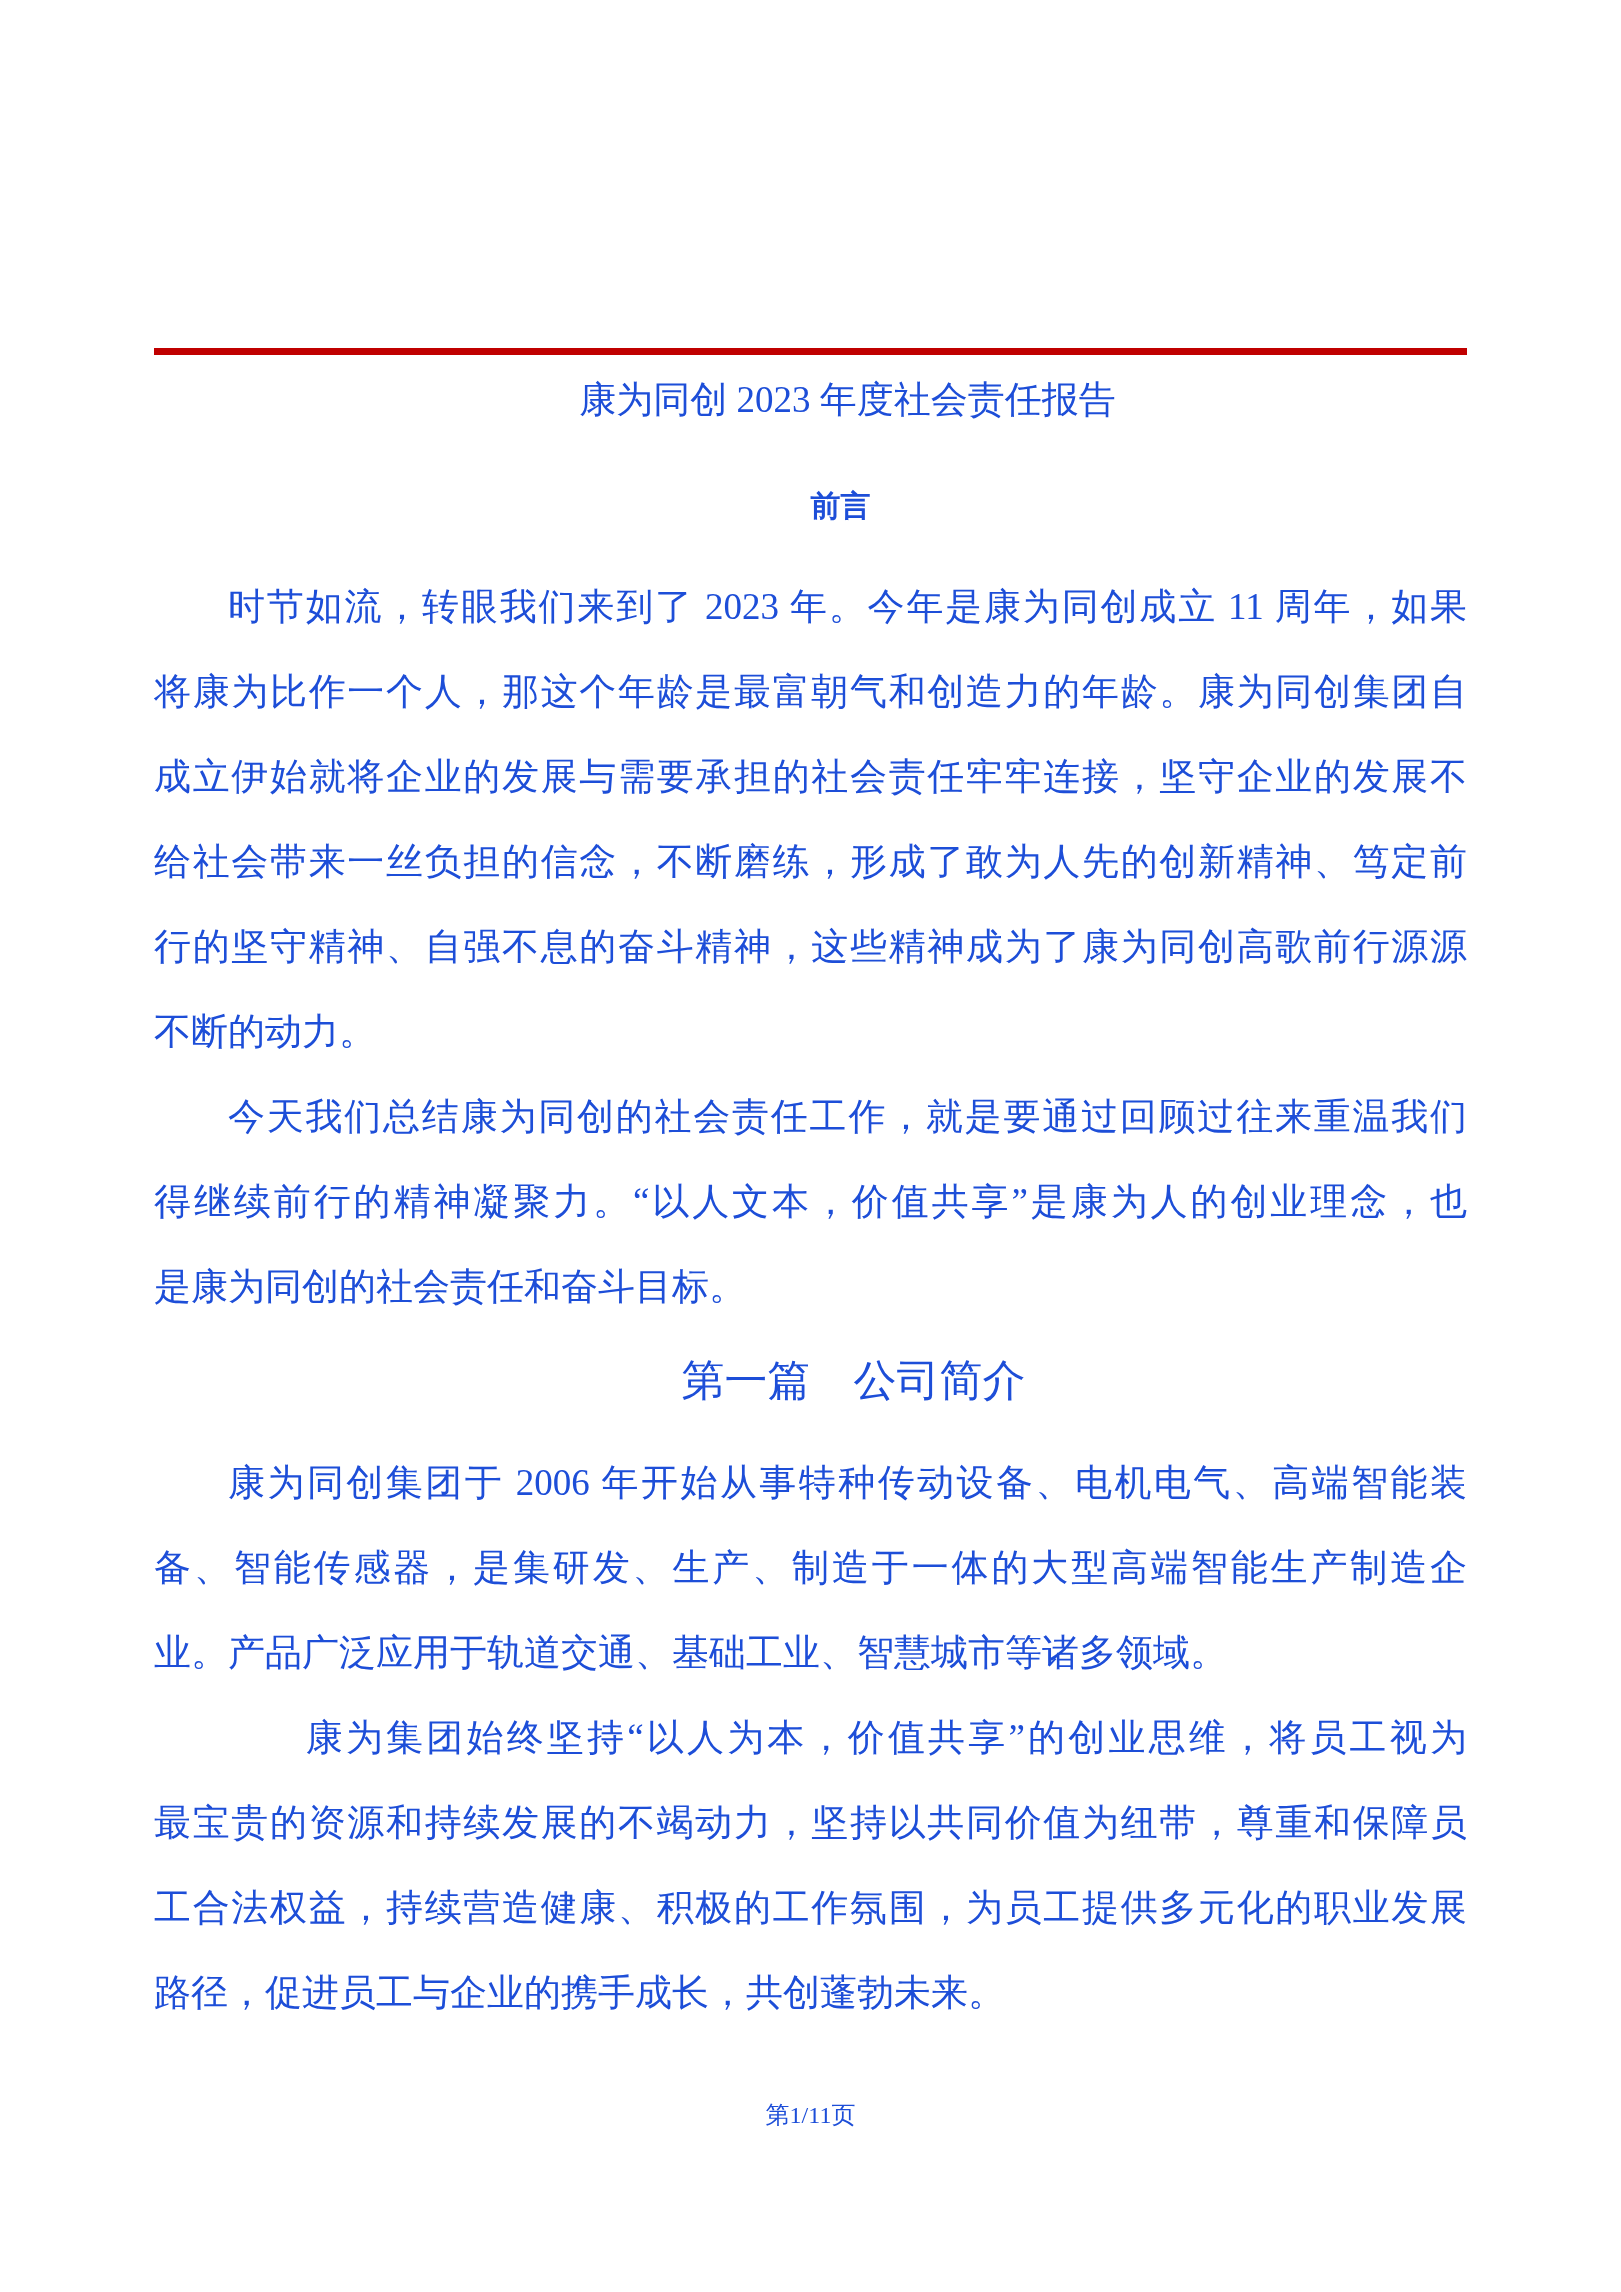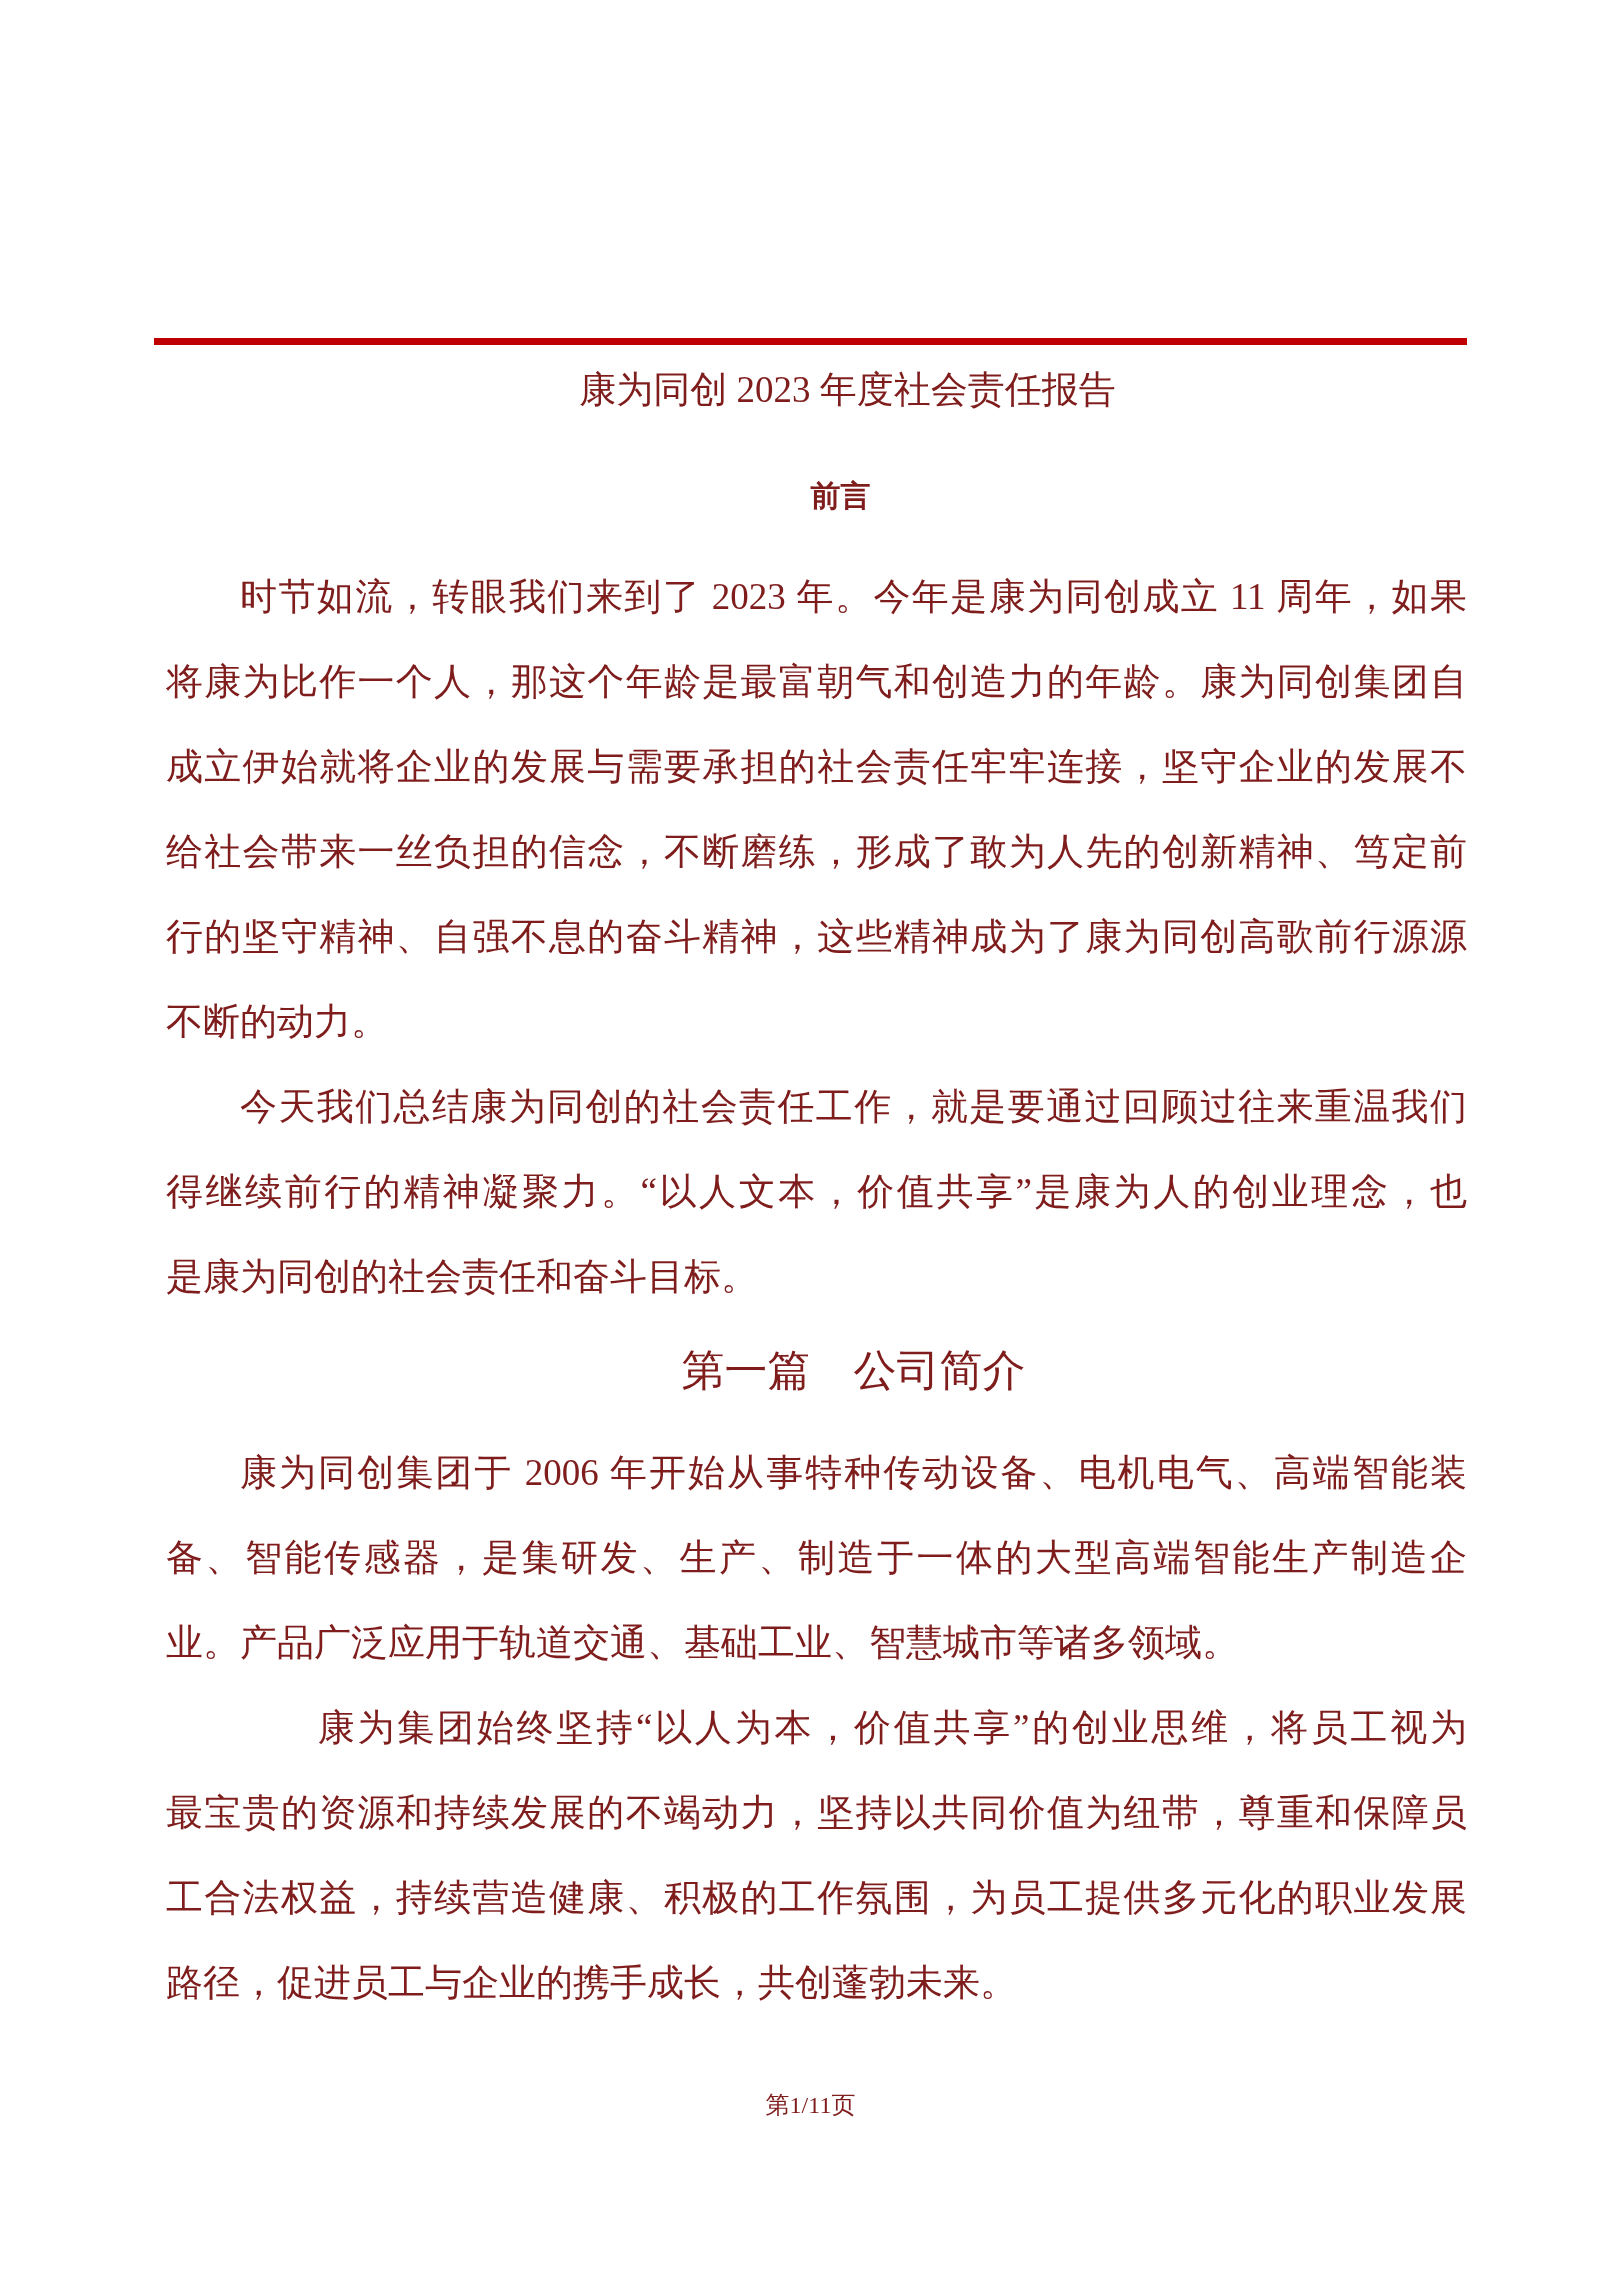--- a/index.html
+++ b/index.html
@@ -7,23 +7,23 @@
     padding: 0;
     background: #ffffff;
   }
   .page {
     position: relative;
     width: 1621px;
     height: 2293px;
     margin: 0 auto;
     background: #ffffff;
     box-sizing: border-box;
-    padding: 0 154px;
+    padding: 10px 154px;
     font-family: "Liberation Serif", "DejaVu Serif", serif;
-    color: #7f1d1d;
+    color: #1d4ed8;
     overflow: hidden;
   }
   .header-rule {
     height: 338px;
     border-bottom: 7.8px solid #c00000;
   }
   .doc-title {
     margin-top: 21.6px;
     font-size: 37px;
     line-height: 45px;
@@ -54,21 +54,20 @@
     font-size: 37px;
     line-height: 85px;
   }
   .para-1 { margin-top: 36px; }
   .para-2 { margin-top: 0; }
   .para-3 { margin-top: 31px; }
   .para-4 { margin-top: 0; }
   .line {
     text-align: justify;
     text-align-last: justify;
-    margin-left: 12px;
     -moz-text-align-last: justify;
   }
   .line.last {
     text-align-last: left;
     -moz-text-align-last: left;
   }
   .indent2 { text-indent: 2em; }
   .indent4 { text-indent: 4.1em; }
   .page-footer {
     margin-top: 61px;

